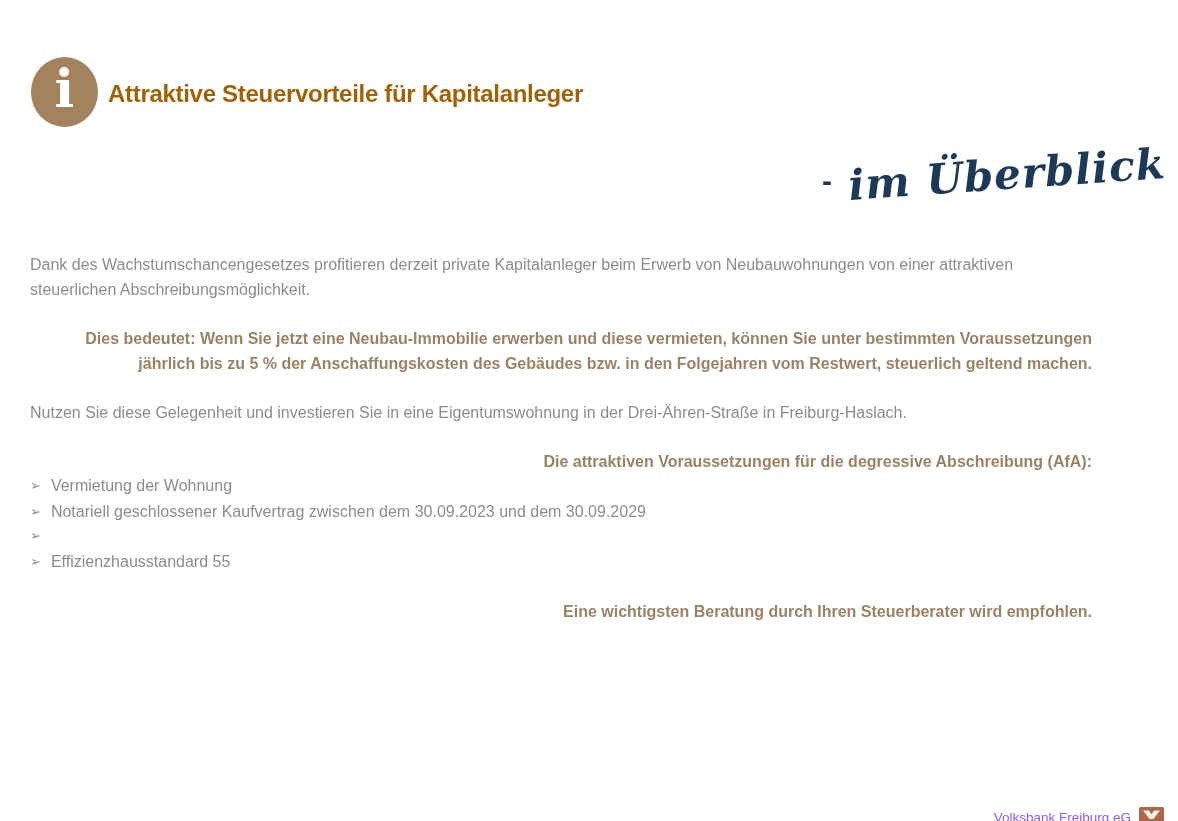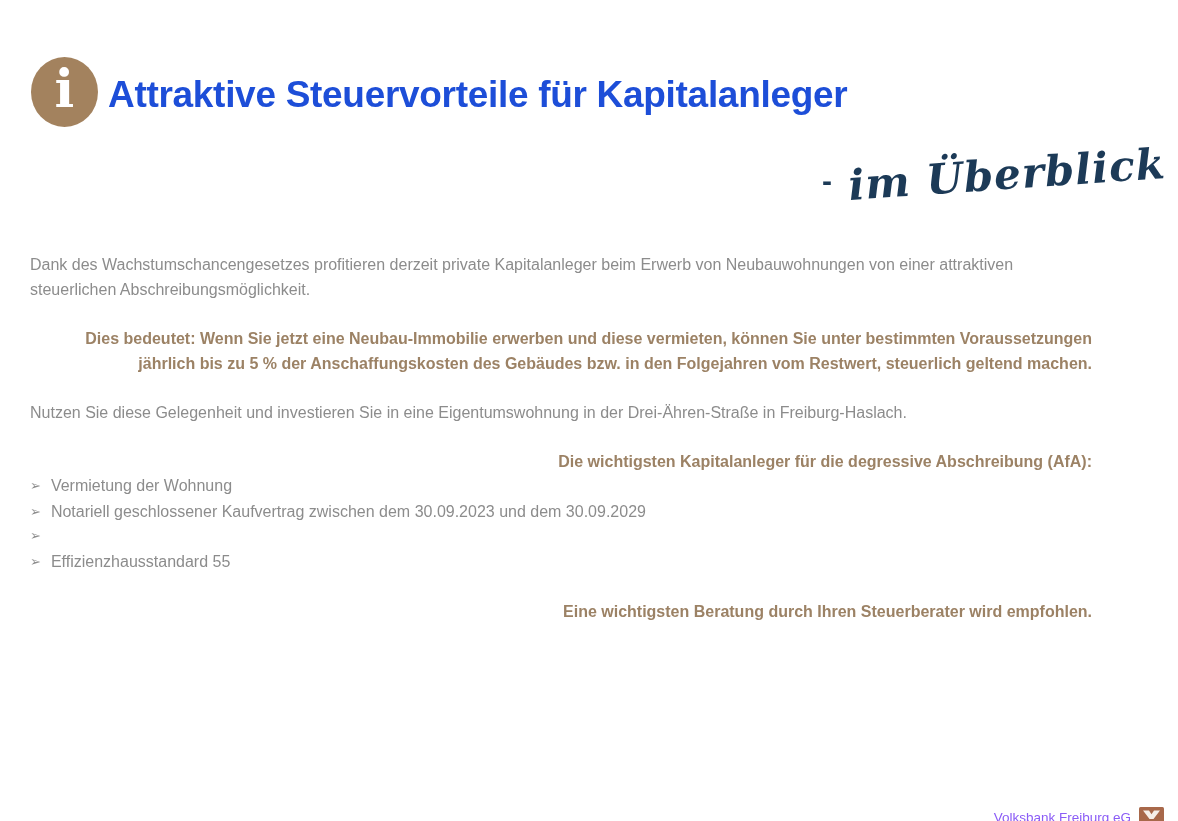--- a/index.html
+++ b/index.html
@@ -17,23 +17,23 @@
     background:#a3825e;
     display:flex; align-items:center; justify-content:center;
   }
   .info-icon .glyph {
     font-family:"DejaVu Serif", serif;
     font-weight:bold; color:#ffffff;
     font-size:52px; line-height:1;
     transform:translateY(-3px);
   }
   .page-title {
-    position:absolute; left:108px; top:74px;
-    font-size:37px; font-weight:bold; letter-spacing:-0.3px;
-    color:#1d4ed8; white-space:nowrap;
+    position:absolute; left:108px; top:80px;
+    font-size:24px; font-weight:bold; letter-spacing:-0.3px;
+    color:#a16207; white-space:nowrap;
   }
   .subtitle {
     position:absolute; left:822px; top:150px;
     display:flex; align-items:center; gap:16px;
     color:#1c3a57;
   }
   .subtitle .dash {
     font-size:30px; font-weight:bold;
     transform:translateY(6px);
   }
@@ -84,21 +84,21 @@
 <div class="subtitle">
   <span class="dash">-</span>
   <span class="script">im Überblick</span>
 </div>
 
 <div class="content">
   <p class="normal">Dank des Wachstumschancengesetzes profitieren derzeit private Kapitalanleger beim Erwerb von Neubauwohnungen von einer attraktiven steuerlichen Abschreibungsmöglichkeit.</p>
   <p class="bold-brown">Dies bedeutet: Wenn Sie jetzt eine Neubau-Immobilie erwerben und diese vermieten, können Sie unter bestimmten Voraussetzungen jährlich bis zu 5 % der Anschaffungskosten des Gebäudes bzw. in den Folgejahren vom Restwert, steuerlich geltend machen.</p>
   <p class="normal">Nutzen Sie diese Gelegenheit und investieren Sie in eine Eigentumswohnung in der Drei-Ähren-Straße in Freiburg-Haslach.</p>
 
-  <p class="bold-brown list-heading">Die wichtigsten Kapitalanleger für die degressive Abschreibung (AfA):</p>
+  <p class="bold-brown list-heading">Die attraktiven Voraussetzungen für die degressive Abschreibung (AfA):</p>
   <ul class="req-list">
     <li>
       <span class="arrow">➢</span>
       <span>Vermietung der Wohnung</span>
     </li>
     <li>
       <span class="arrow">➢</span>
       <span>Notariell geschlossener Kaufvertrag zwischen dem 30.09.2023 und dem 30.09.2029</span>
     </li>
     <li>

